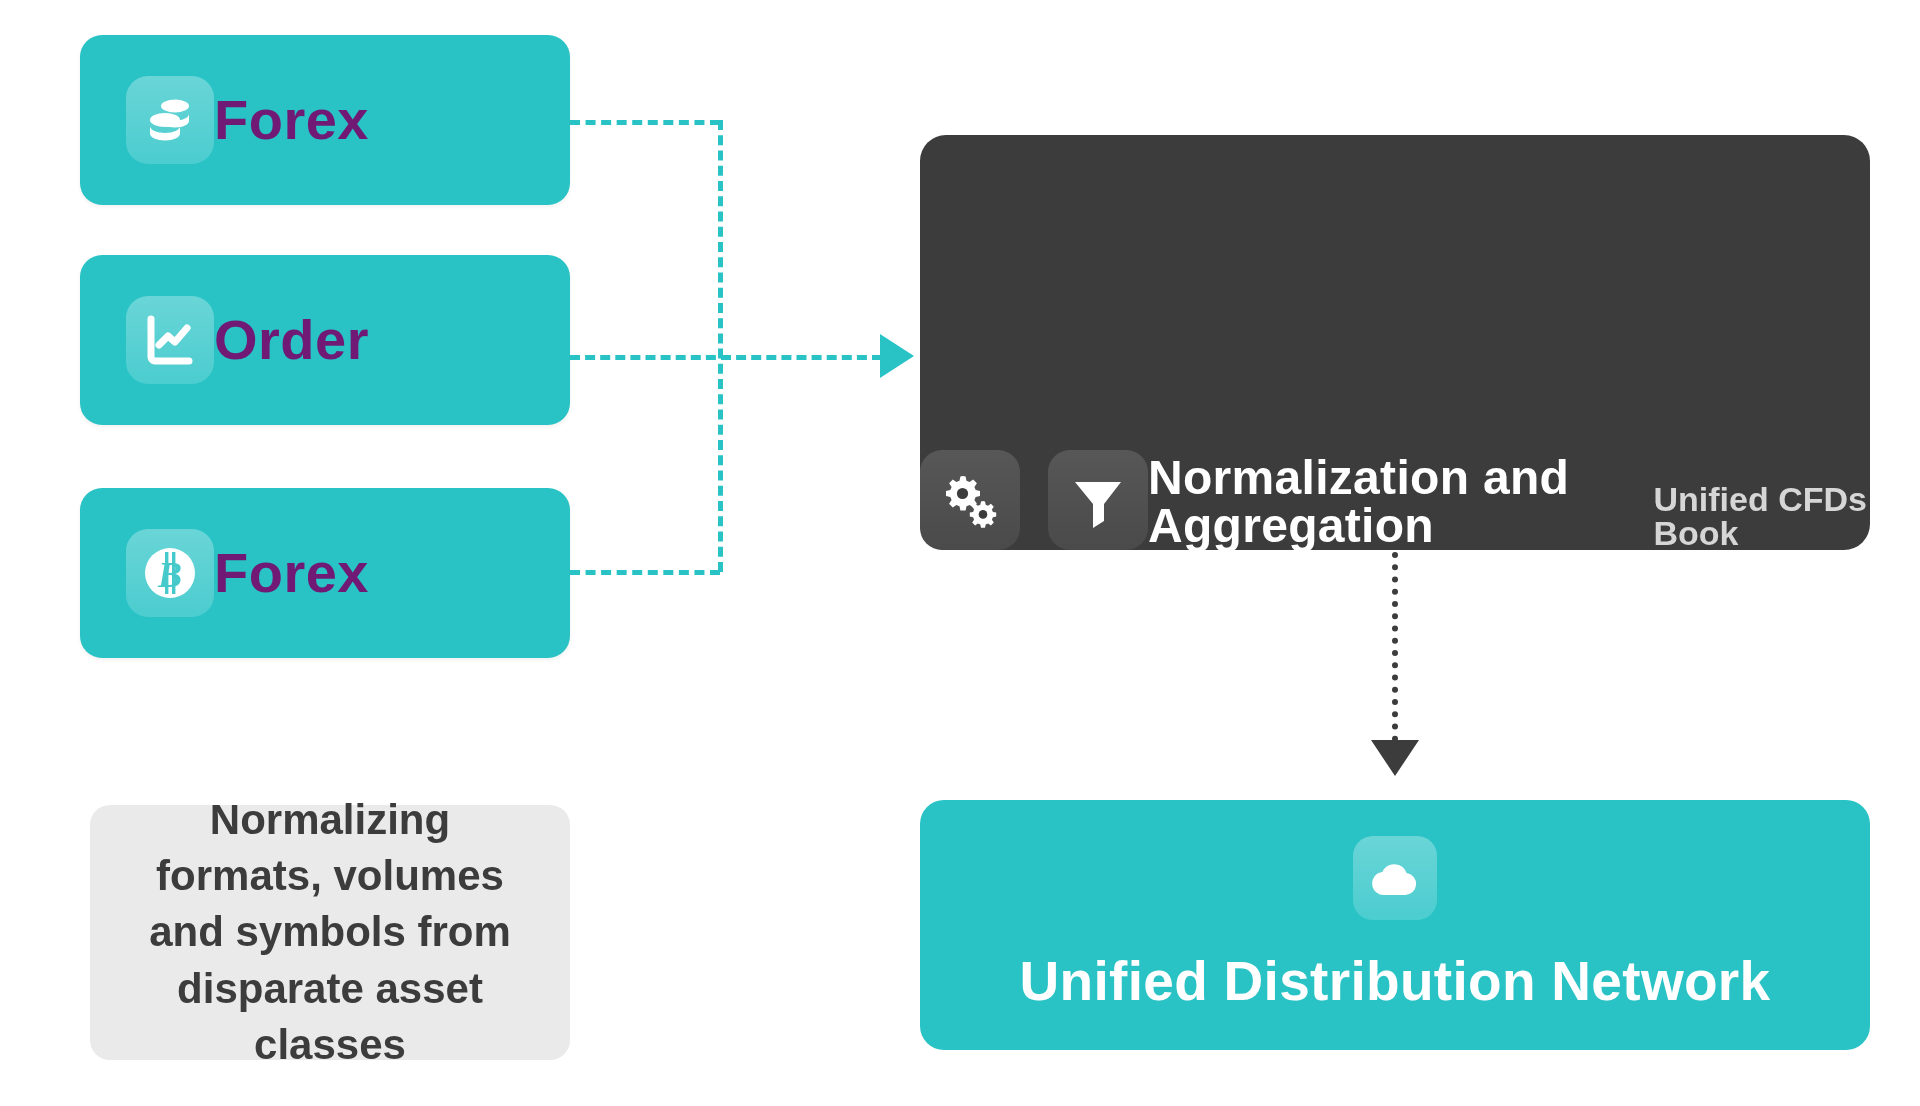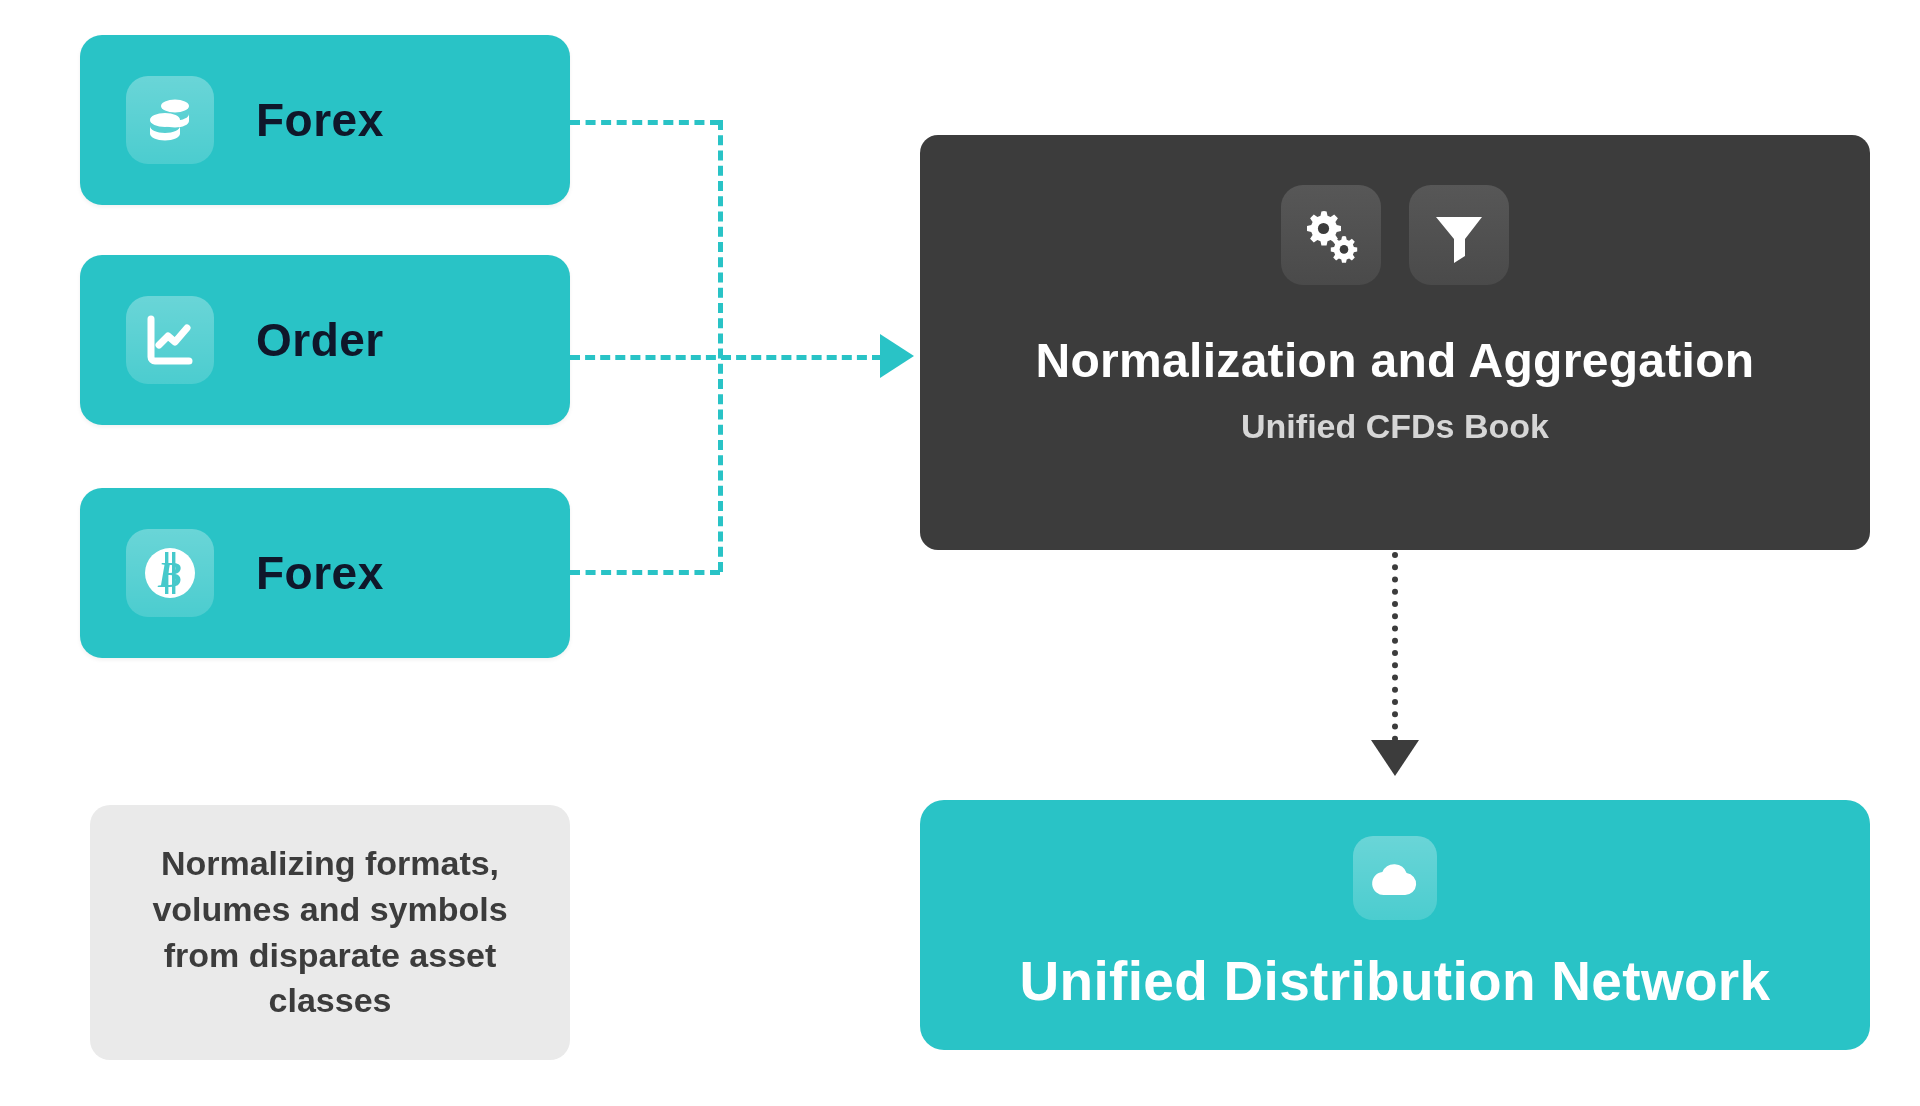--- a/index.html
+++ b/index.html
@@ -26,23 +26,22 @@
 
   .tile{
     width:88px;height:88px;
     margin-left:46px;
     border-radius:22px;
     background:linear-gradient(180deg,rgba(255,255,255,.30),rgba(255,255,255,.16));
     display:flex;align-items:center;justify-content:center;
     flex:0 0 auto;
   }
   .src-label{
-    margin-left:42px;
-    color:#0f172a;
-    font-size:46px;
+    color:#701a75;
+    font-size:56px;
     font-weight:bold;
     letter-spacing:.5px;
     line-height:1;
   }
 
   
   .dash-h{
     position:absolute;height:0;
     border-top:5px dashed #29c3c6;
   }
@@ -67,22 +66,22 @@
     border-left:24px solid transparent;
     border-right:24px solid transparent;
     border-top:36px solid #3c3c3c;
   }
 
   
   .hub{
     position:absolute;
     left:920px;top:135px;width:950px;height:415px;
     background:#3c3c3c;
-    border-radius:18px;
-    display:flex;flex-direction:column;align-items:center;
+    border-radius:26px;
+    display:flex;flex-direction:row;align-items:flex-end;
   }
   .hub-icons{
     display:flex;gap:28px;margin-top:50px;
   }
   .hub-tile{
     width:100px;height:100px;border-radius:22px;
     background:linear-gradient(180deg,#575757,#4a4a4a);
     display:flex;align-items:center;justify-content:center;
   }
   .hub-title{
@@ -97,21 +96,21 @@
   }
 
   
   .note{
     position:absolute;
     left:90px;top:805px;width:480px;height:255px;
     background:#eaeaea;border-radius:20px;
     display:flex;align-items:center;justify-content:center;
   }
   .note-text{
-    color:#3c3c3c;font-size:34px;font-weight:bold;
+    color:#3c3c3c;font-size:42px;font-weight:bold;
     text-align:center;line-height:1.34;
     padding:0 42px;
   }
 
   
   .out-card{
     position:absolute;
     left:920px;top:800px;width:950px;height:250px;
     background:#29c3c6;border-radius:24px;
     display:flex;flex-direction:column;align-items:center;

